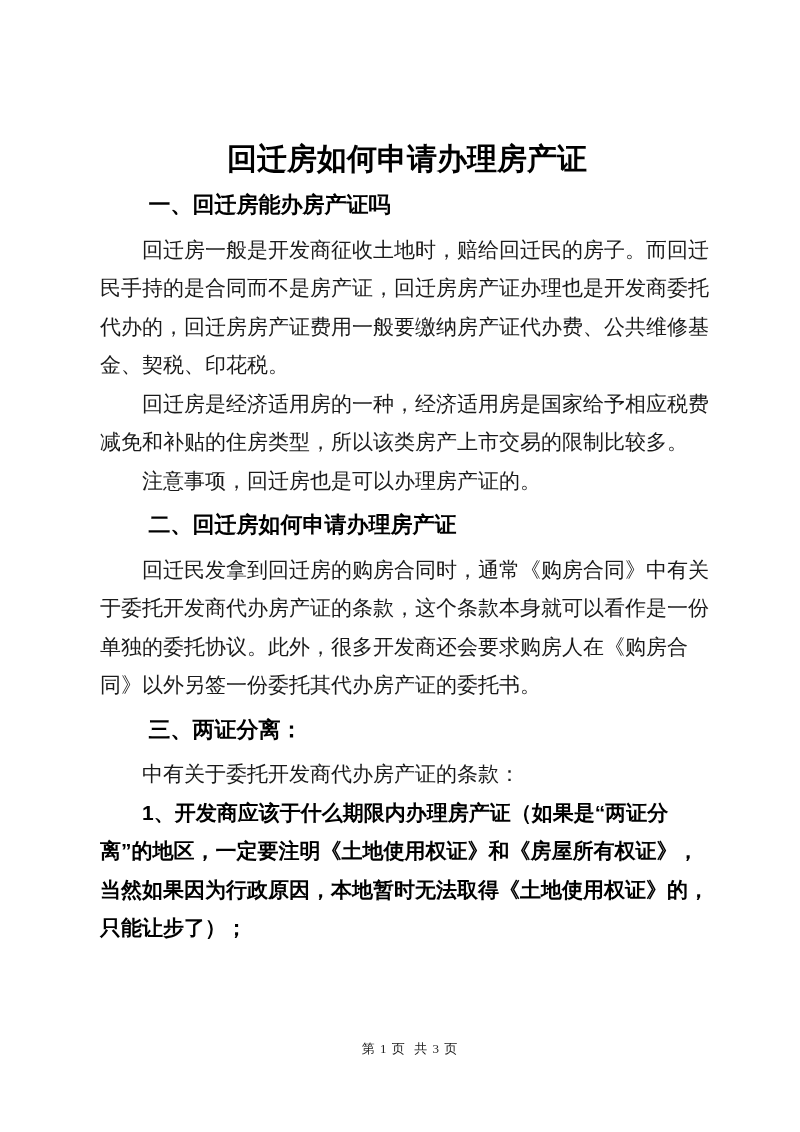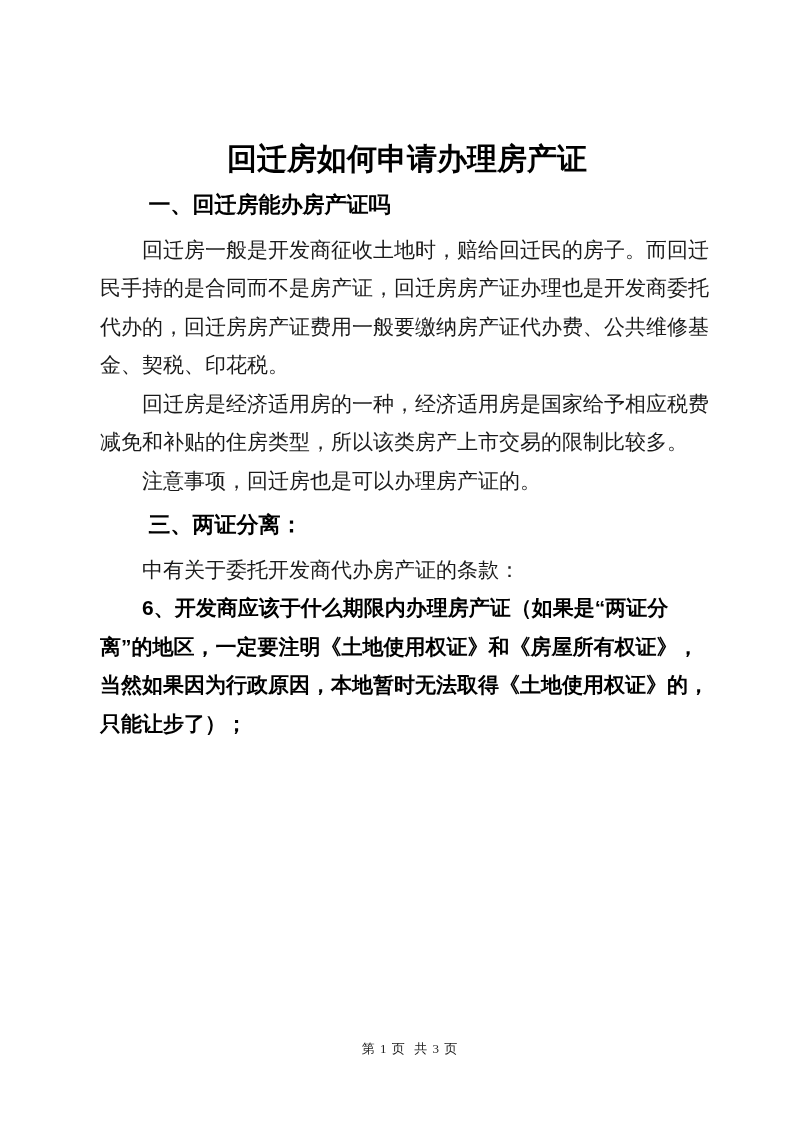--- a/index.html
+++ b/index.html
@@ -79,25 +79,27 @@
   <h1 class="doc-title">回迁房如何申请办理房产证</h1>
 
   <h2 class="heading">一、回迁房能办房产证吗</h2>
 
   <p class="para">回迁房一般是开发商征收土地时，赔给回迁民的房子。而回迁民手持的是合同而不是房产证，回迁房房产证办理也是开发商委托代办的，回迁房房产证费用一般要缴纳房产证代办费、公共维修基金、契税、印花税。</p>
 
   <p class="para">回迁房是经济适用房的一种，经济适用房是国家给予相应税费减免和补贴的住房类型，所以该类房产上市交易的限制比较多。</p>
 
   <p class="para">注意事项，回迁房也是可以办理房产证的。</p>
 
+  <h2 class="heading">二、回迁房如何申请办理房产证</h2>
 
+  <p class="para">回迁民发拿到回迁房的购房合同时，通常《购房合同》中有关于委托开发商代办房产证的条款，这个条款本身就可以看作是一份单独的委托协议。此外，很多开发商还会要求购房人在《购房合同》以外另签一份委托其代办房产证的委托书。</p>
 
   <h2 class="heading">三、两证分离：</h2>
 
   <p class="para">中有关于委托开发商代办房产证的条款：</p>
 
-  <p class="para emphasis">6、开发商应该于什么期限内办理房产证（如果是“两证分离”的地区，一定要注明《土地使用权证》和《房屋所有权证》，当然如果因为行政原因，本地暂时无法取得《土地使用权证》的，只能让步了）；</p>
+  <p class="para emphasis">1、开发商应该于什么期限内办理房产证（如果是“两证分离”的地区，一定要注明《土地使用权证》和《房屋所有权证》，当然如果因为行政原因，本地暂时无法取得《土地使用权证》的，只能让步了）；</p>
 
   <div class="footer">
     <span class="page-label">第 1 页  共 3 页</span>
   </div>
 
 </div>
 
 </body></html>

